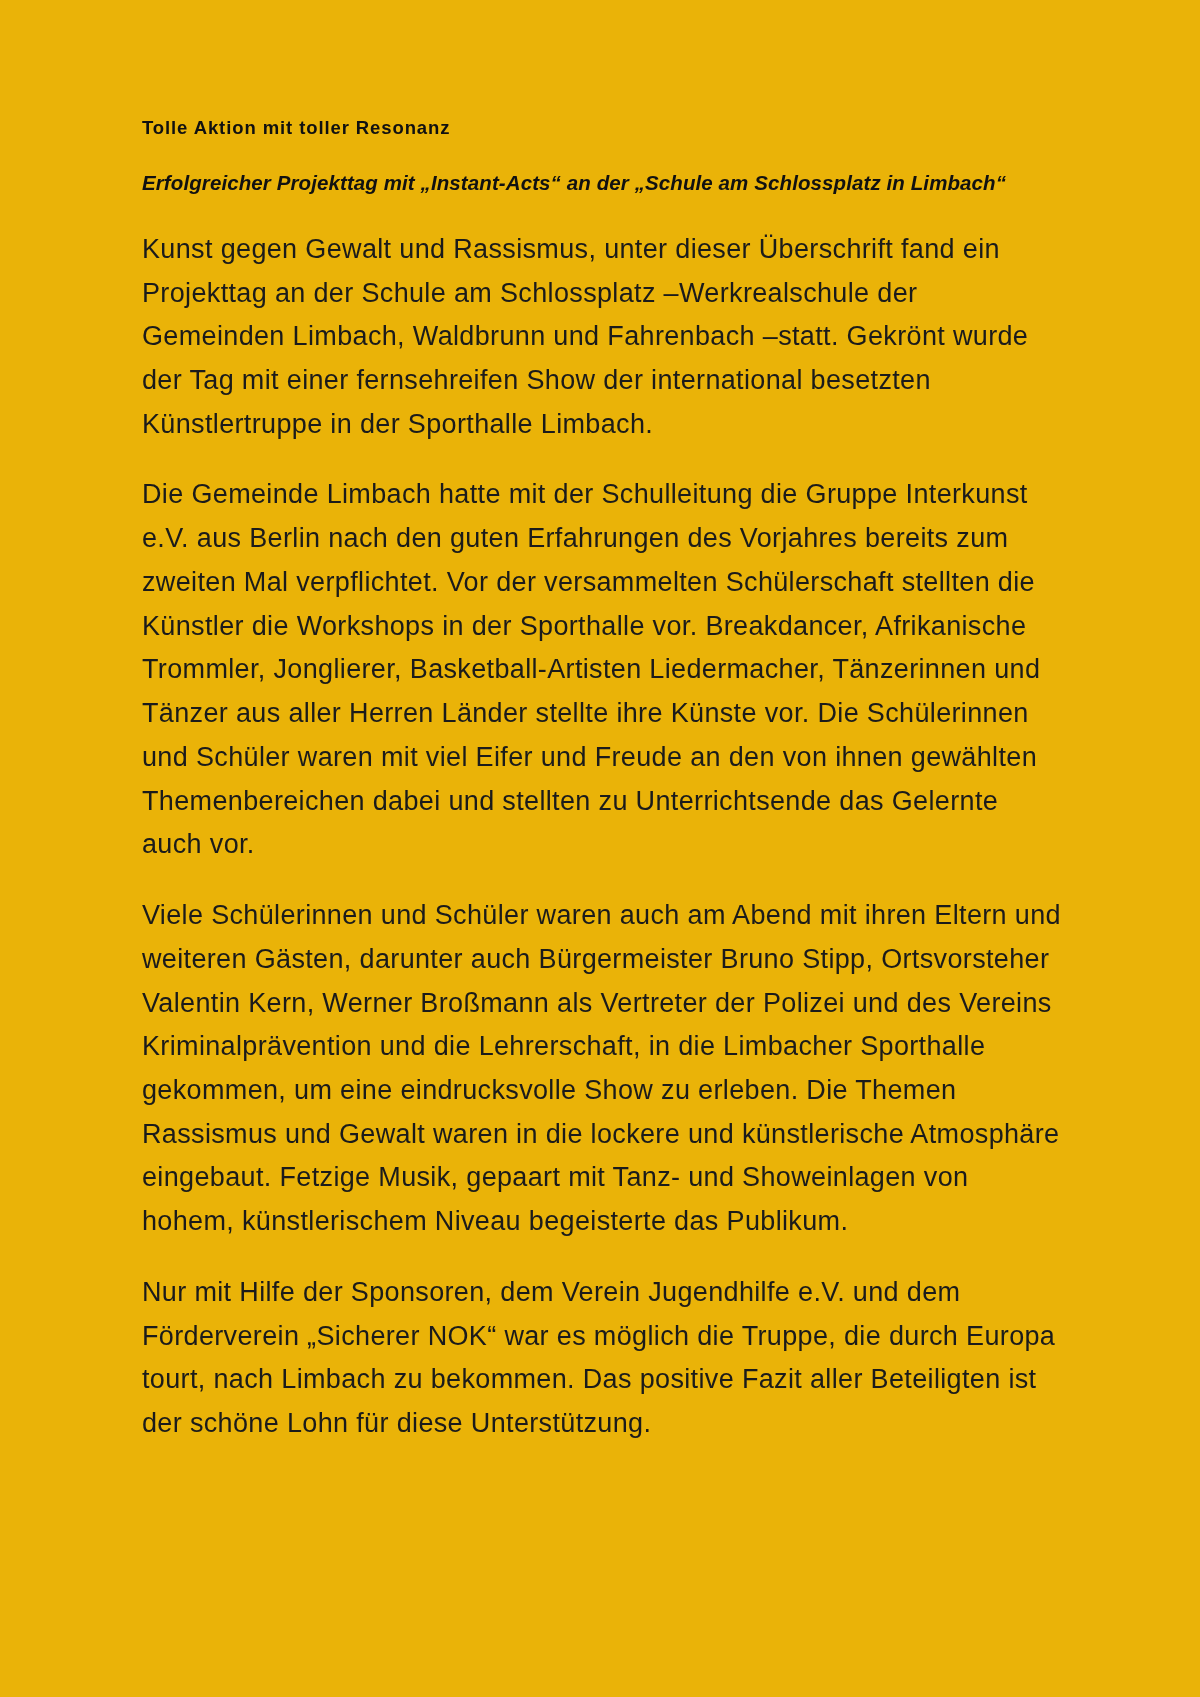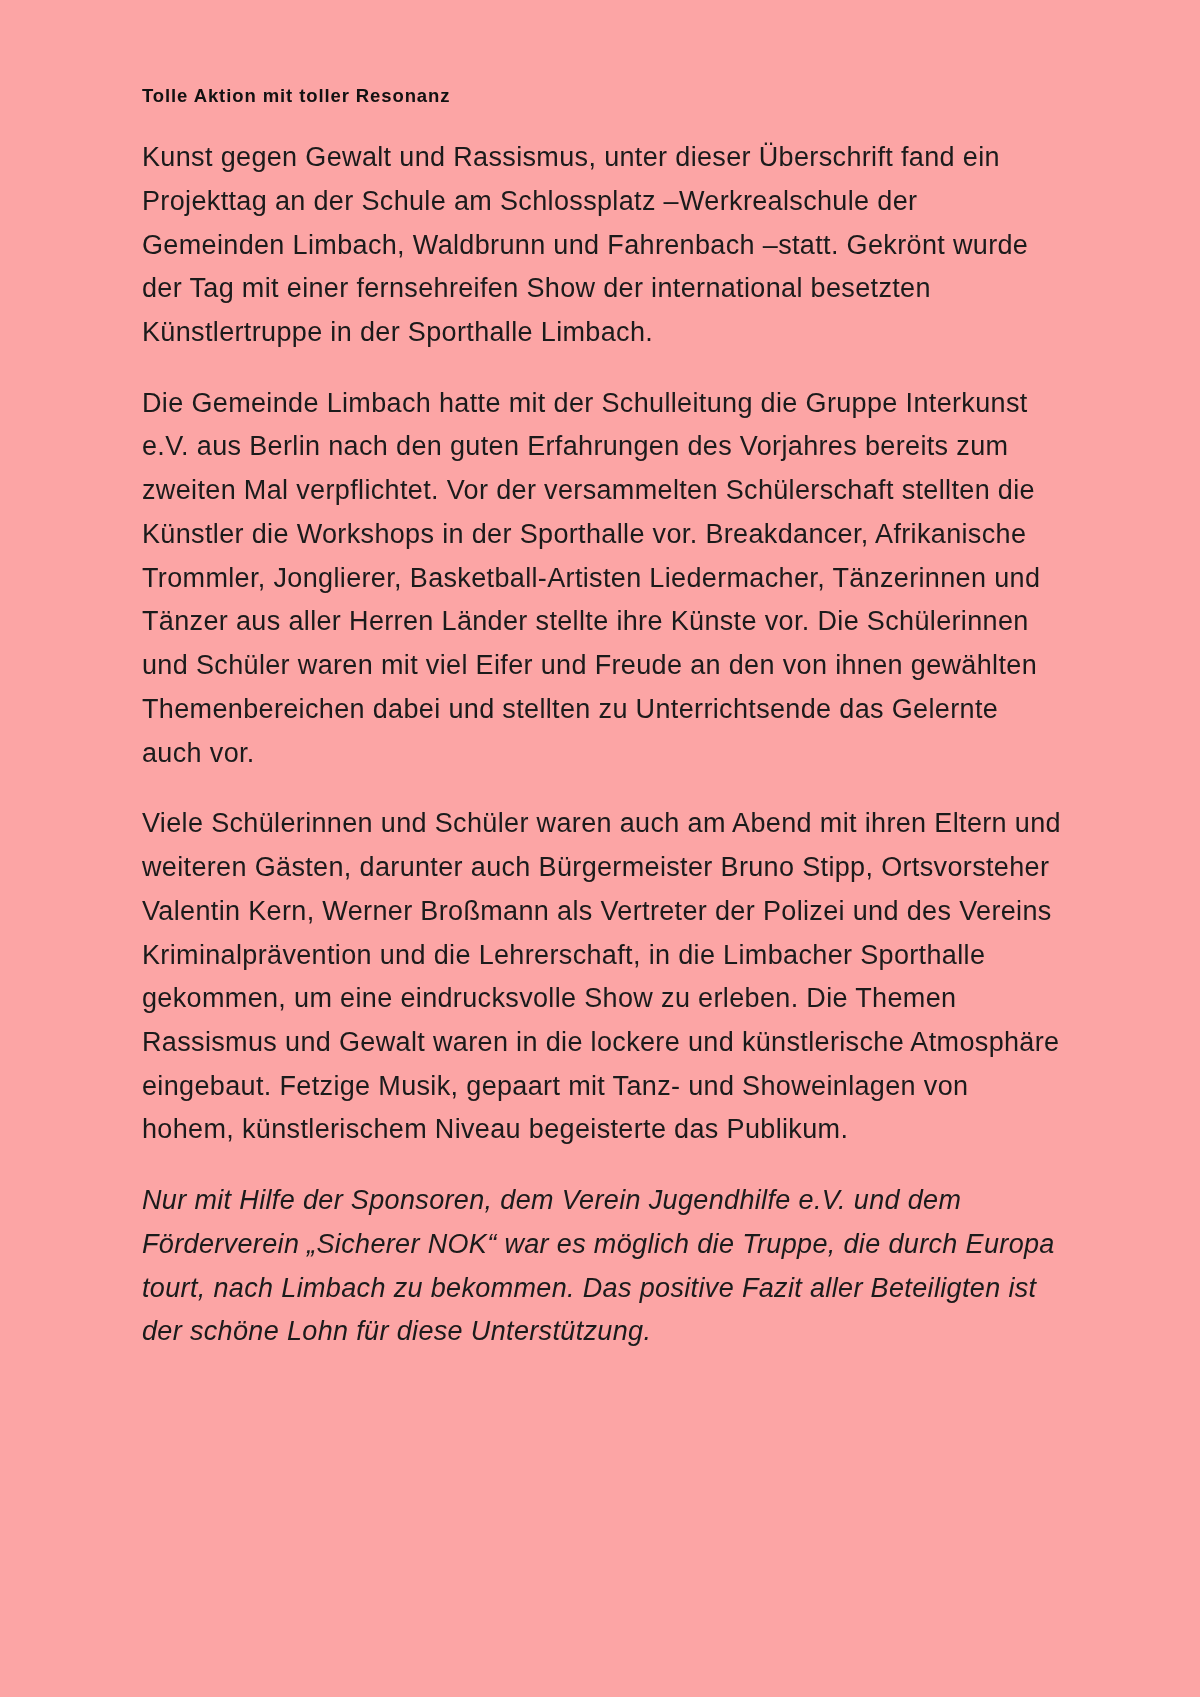--- a/index.html
+++ b/index.html
@@ -11,23 +11,23 @@
     width: 1200px;
     height: 1697px;
     font-family: "Liberation Sans", sans-serif;
     color: #1a1a1a;
     -webkit-font-smoothing: antialiased;
   }
   .page {
     position: relative;
     width: 1200px;
     height: 1697px;
-    background: #fca5a5;
+    background: #eab308;
     box-sizing: border-box;
-    padding: 84px 142px 0 142px;
+    padding: 116px 142px 0 142px;
   }
   .doc-body {
     width: 920px;
   }
   .title {
     font-size: 18.5px;
     font-weight: bold;
     letter-spacing: 0.9px;
     margin: 0 0 28px 0;
     line-height: 1.3;
@@ -45,27 +45,27 @@
   .para {
     font-size: 27px;
     line-height: 1.62;
     margin: 0 0 27px 0;
     color: #1b1b1b;
     letter-spacing: 0.35px;
     text-align: left;
   }
   .para:last-child {
     margin-bottom: 4px;
-    font-style: italic;
   }
 </style>
 </head>
 <body>
 
 <div class="page">
   <div class="doc-body">
     <h1 class="title">Tolle Aktion mit toller Resonanz</h1>
+    <h2 class="subtitle">Erfolgreicher Projekttag mit „Instant-Acts“ an der „Schule am Schlossplatz in Limbach“</h2>
     <p class="para">Kunst gegen Gewalt und Rassismus, unter dieser Überschrift fand ein Projekttag an der Schule am Schlossplatz –Werkrealschule der Gemeinden Limbach, Waldbrunn und Fahrenbach –statt. Gekrönt wurde der Tag mit einer fernsehreifen Show der international besetzten Künstlertruppe in der Sporthalle Limbach.</p>
     <p class="para">Die Gemeinde Limbach hatte mit der Schulleitung die Gruppe Interkunst e.V. aus Berlin nach den guten Erfahrungen des Vorjahres bereits zum zweiten Mal verpflichtet. Vor der versammelten Schülerschaft stellten die Künstler die Workshops in der Sporthalle vor. Breakdancer, Afrikanische Trommler, Jonglierer, Basketball-Artisten Liedermacher, Tänzerinnen und Tänzer aus aller Herren Länder stellte ihre Künste vor. Die Schülerinnen und Schüler waren mit viel Eifer und Freude an den von ihnen gewählten Themenbereichen dabei und stellten zu Unterrichtsende das Gelernte auch vor.</p>
     <p class="para">Viele Schülerinnen und Schüler waren auch am Abend mit ihren Eltern und weiteren Gästen, darunter auch Bürgermeister Bruno Stipp, Ortsvorsteher Valentin Kern, Werner Broßmann als Vertreter der Polizei und des Vereins Kriminalprävention und die Lehrerschaft, in die Limbacher Sporthalle gekommen, um eine eindrucksvolle Show zu erleben. Die Themen Rassismus und Gewalt waren in die lockere und künstlerische Atmosphäre eingebaut. Fetzige Musik, gepaart mit Tanz- und Showeinlagen von hohem, künstlerischem Niveau begeisterte das Publikum.</p>
     <p class="para">Nur mit Hilfe der Sponsoren, dem Verein Jugendhilfe e.V. und dem Förderverein „Sicherer NOK“ war es möglich die Truppe, die durch Europa tourt, nach Limbach zu bekommen. Das positive Fazit aller Beteiligten ist der schöne Lohn für diese Unterstützung.</p>
   </div>
 </div>
 
 </body></html>

